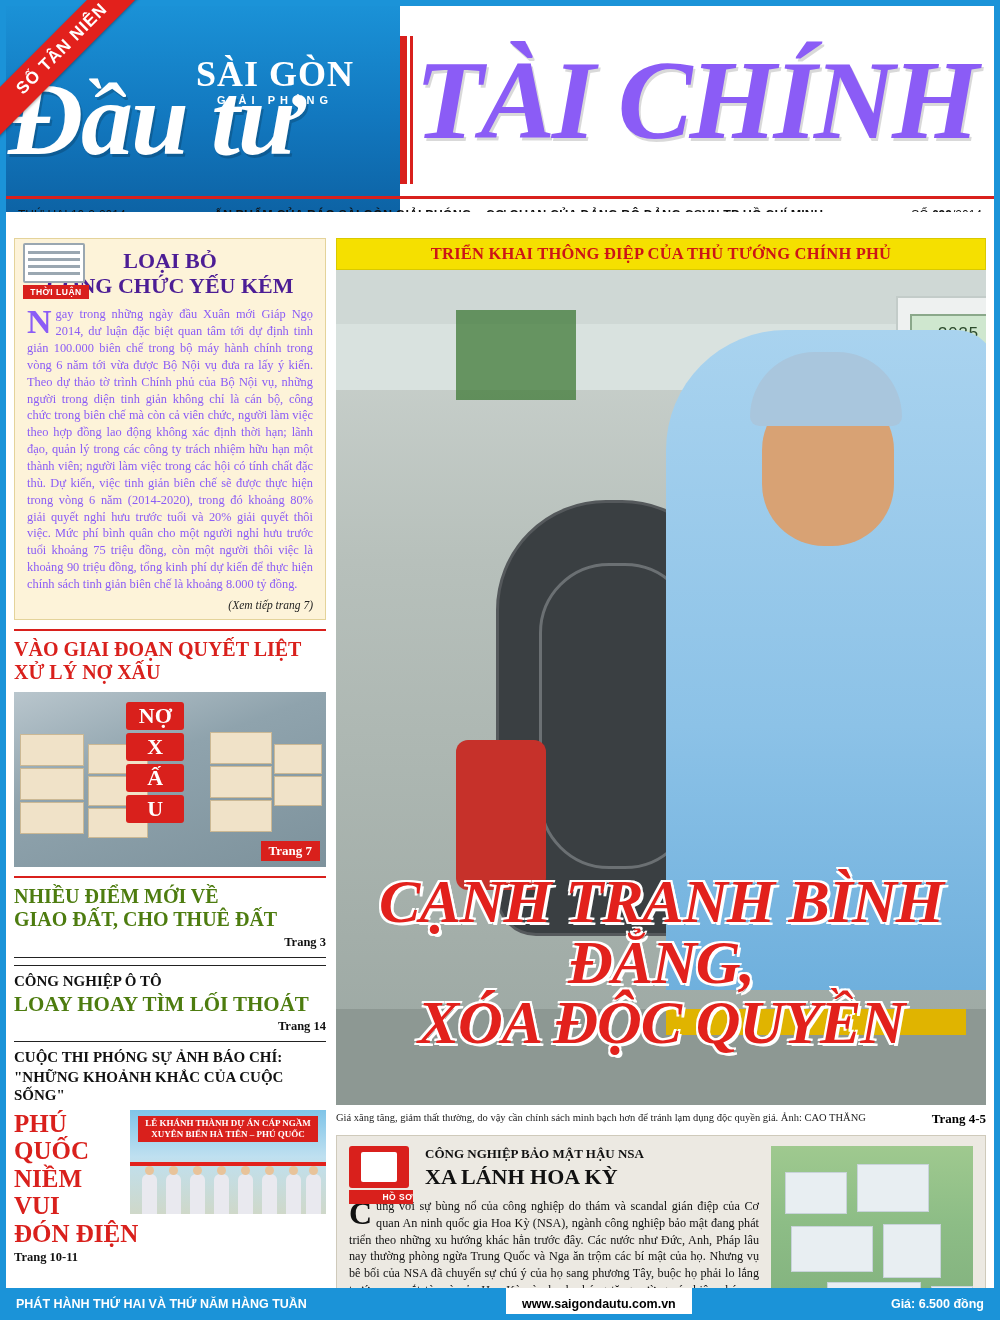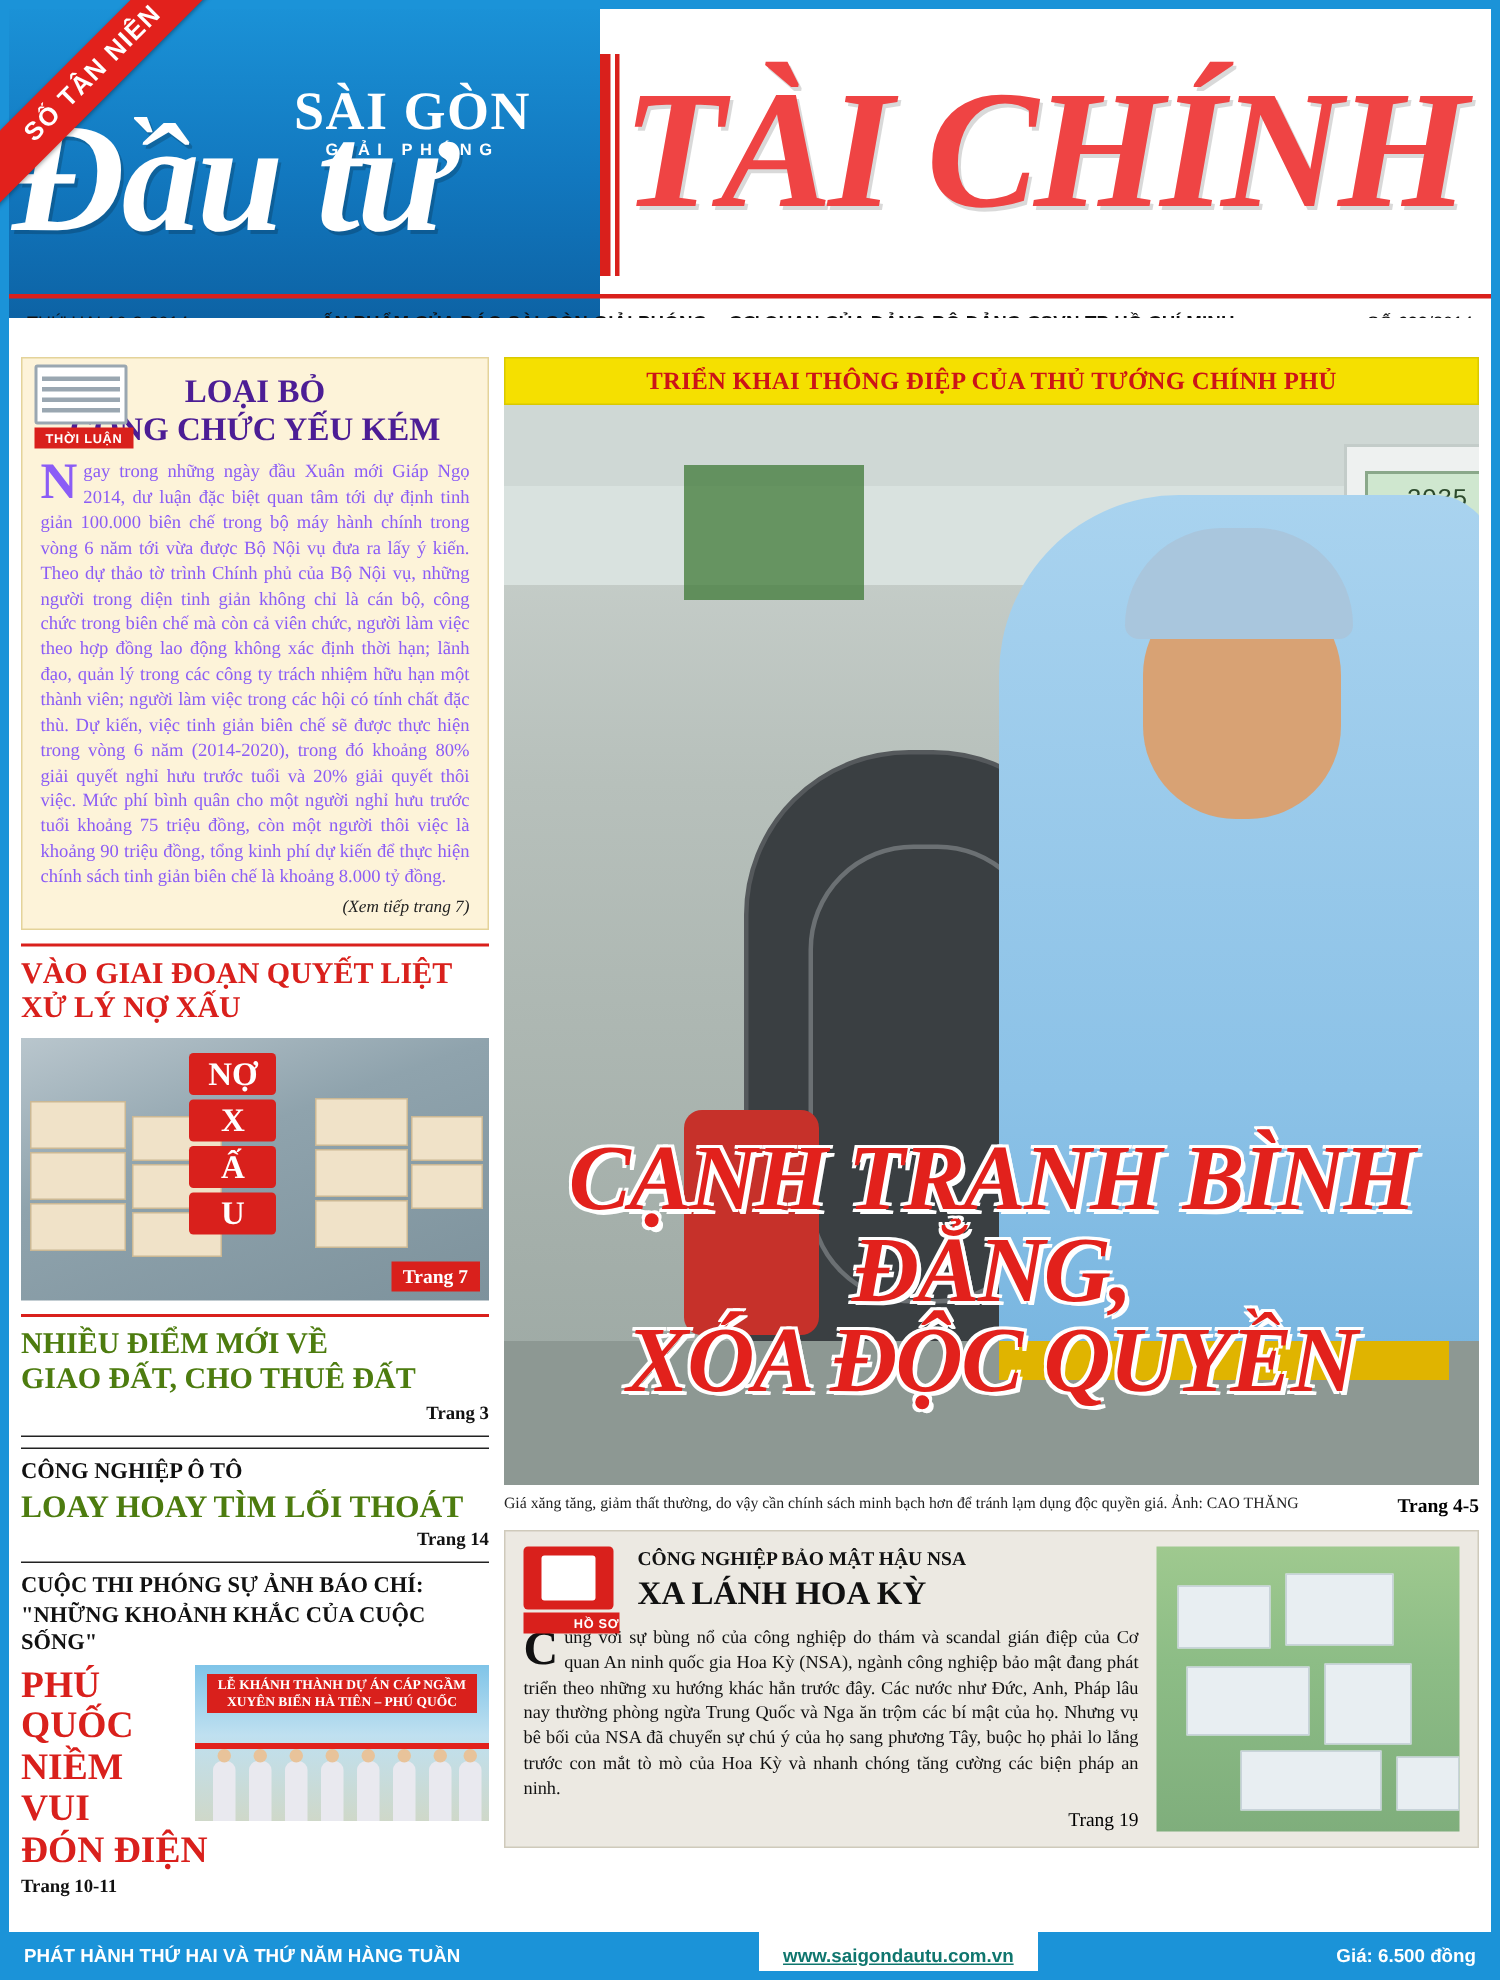--- a/index.html
+++ b/index.html
@@ -34,21 +34,21 @@
   }
   .dautu{
     position:absolute;left:8px;top:70px;width:390px;
     font-family:"Liberation Serif", serif;font-style:italic;font-weight:bold;
     font-size:104px;color:#ffffff;line-height:.95;letter-spacing:-2px;
     text-shadow:2px 3px 0 rgba(0,0,0,.18);
   }
   .taichinh{
     position:absolute;left:415px;top:44px;
     font-family:"Liberation Serif", serif;font-weight:bold;font-style:italic;
-    font-size:112px;color:#ef4444;line-height:1;letter-spacing:-3px;
+    font-size:112px;color:#8b5cf6;line-height:1;letter-spacing:-3px;
     text-shadow:2px 3px 0 rgba(0,0,0,.15);
   }
   .mast-divider{position:absolute;left:400px;top:36px;width:7px;height:148px;background:#d9201c;}
   .mast-divider2{position:absolute;left:410px;top:36px;width:3px;height:148px;background:#d9201c;}
 
   .mast-rule{position:absolute;left:0;top:196px;width:1000px;height:3px;background:#d9201c;}
   .mast-meta{
     position:absolute;left:0;top:200px;width:1000px;height:30px;
     display:flex;align-items:center;justify-content:space-between;
     padding:0 18px;box-sizing:border-box;font-size:12px;color:#111;
@@ -157,21 +157,21 @@
     font-size:25px;line-height:1.1;
   }
 
   
   .banner-yellow{
     background:#f5e000;color:#cc1417;text-align:center;font-weight:bold;
     font-size:16.5px;padding:5px 0;letter-spacing:.2px;font-family:"Liberation Serif", serif;
     border:1px solid #d9c900;
   }
   .main-photo{
-    position:relative;width:650px;height:720px;overflow:hidden;
+    position:relative;width:650px;height:835px;overflow:hidden;
     background:linear-gradient(180deg,#cfd6d2 0%,#b7c0bb 35%,#9aa6a1 100%);
   }
   
   .mp-sky{position:absolute;left:0;top:0;width:650px;height:120px;background:#d9e2df;}
   .mp-canopy{position:absolute;left:0;top:0;width:650px;height:54px;background:#cfd8d5;}
   .mp-green{position:absolute;left:120px;top:40px;width:120px;height:90px;background:#3f7a37;opacity:.75;}
   .mp-pump{position:absolute;left:560px;top:26px;width:120px;height:300px;background:#eef1f0;border:2px solid #c3ccc9;}
   .mp-pump-screen{position:absolute;left:574px;top:44px;width:92px;height:34px;background:#cfe7cf;border:2px solid #8aa88a;}
   .mp-pump-screen2{position:absolute;left:574px;top:86px;width:92px;height:30px;background:#cfe7cf;border:2px solid #8aa88a;}
   .mp-pump2{position:absolute;left:400px;top:150px;width:180px;height:300px;background:#f2f4f3;border:2px solid #ccd4d1;}
@@ -251,21 +251,21 @@
     position:relative;overflow:hidden;
   }
   .bb-photo .bld{position:absolute;background:#e8eef2;border:1px solid #c8d3da;}
 
   
   .footer{
     position:absolute;left:0;bottom:0;width:1000px;height:32px;background:#1b93d8;
     display:flex;align-items:center;color:#fff;font-weight:bold;font-size:12.5px;
   }
   .footer .seg{padding:0 16px;}
-  .footer .seg.url{background:#fff;color:#0f766e;height:32px;display:flex;align-items:center;text-decoration:underline;}
+  .footer .seg.url{background:#fff;color:#000000;height:32px;display:flex;align-items:center;}
   .footer .seg.left{flex:0 0 auto;}
   .footer .spacer{flex:1;}
   .border-frame{position:absolute;left:0;top:0;width:1000px;height:1320px;border:6px solid #1b93d8;box-sizing:border-box;pointer-events:none;}
 </style>
 </head>
 <body>
 
 <div class="page">
 
   <div class="masthead">

